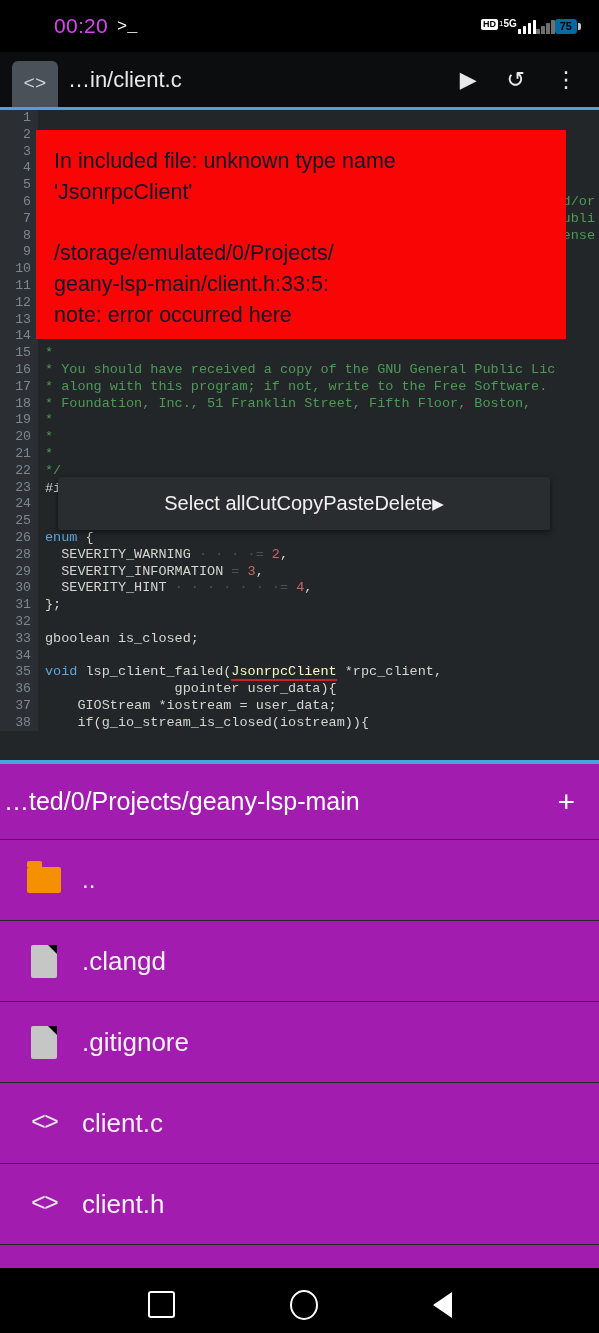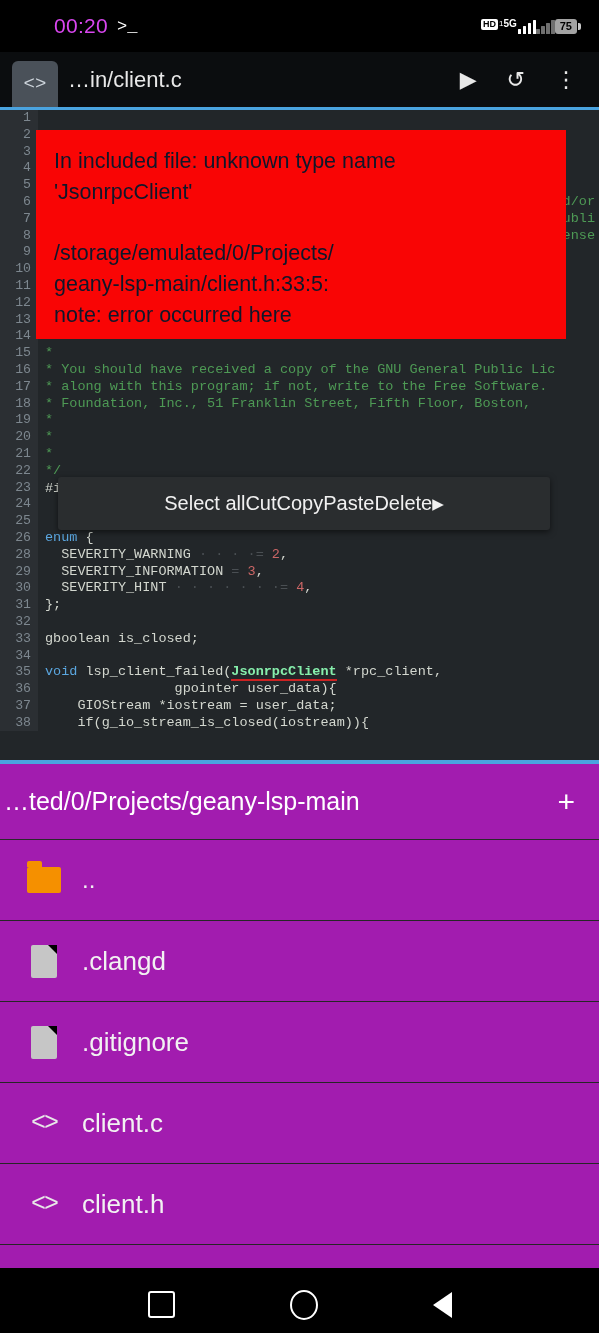--- a/index.html
+++ b/index.html
@@ -42,21 +42,21 @@
   .sig i:nth-child(2){height:8px}
   .sig i:nth-child(3){height:11px}
   .sig i:nth-child(4){height:14px}
   .sig.dim i { background: #6f6f6f; }
   .sig-wrap { display:flex; align-items:flex-end; }
   .g5 { color:#fff; font-size:10px; font-weight:bold; line-height:10px; margin-right:1px; align-self:flex-start;}
   .batt {
     display:flex; align-items:center;
   }
   .batt-body {
-    background:#a3a3a3; color:#000; border-radius:3px;
+    background:#0369a1; color:#000; border-radius:3px;
     font-size:11px; font-weight:bold; padding:1px 5px; line-height:13px;
   }
   .batt-cap { width:3px;height:7px;background:#c9c9c9;border-radius:0 2px 2px 0; margin-left:1px;}
 
   
   .editor-wrap {
     position: relative;
     height: 712px;
     background: #1e2124;
     overflow: hidden;
@@ -118,21 +118,21 @@
     color: #d3d7cf;
     overflow: hidden;
     flex: 1 1 auto;
     height: 16.8px;
     line-height: 16.8px;
   }
   .cmt { color: #4e9a55; }
   .kw  { color: #5ba7e0; }
   .num { color: #cc6666; }
   .pp  { color: #d3d7cf; }
-  .err { color:#86efac; border-bottom: 2px solid #cc2222; font-weight: bold; }
+  .err { color:#fef9c3; border-bottom: 2px solid #cc2222; }
   .strerr { color:#e06c6c; border-bottom: 2px solid #cc2222; }
   .ws { color:#4a4f53; }
   .caret {
     display:inline-block; width:2px; height:15px; background:#e8e8e8;
     vertical-align:-3px;
   }
 
   
   .err-overlay {
     position: absolute;

